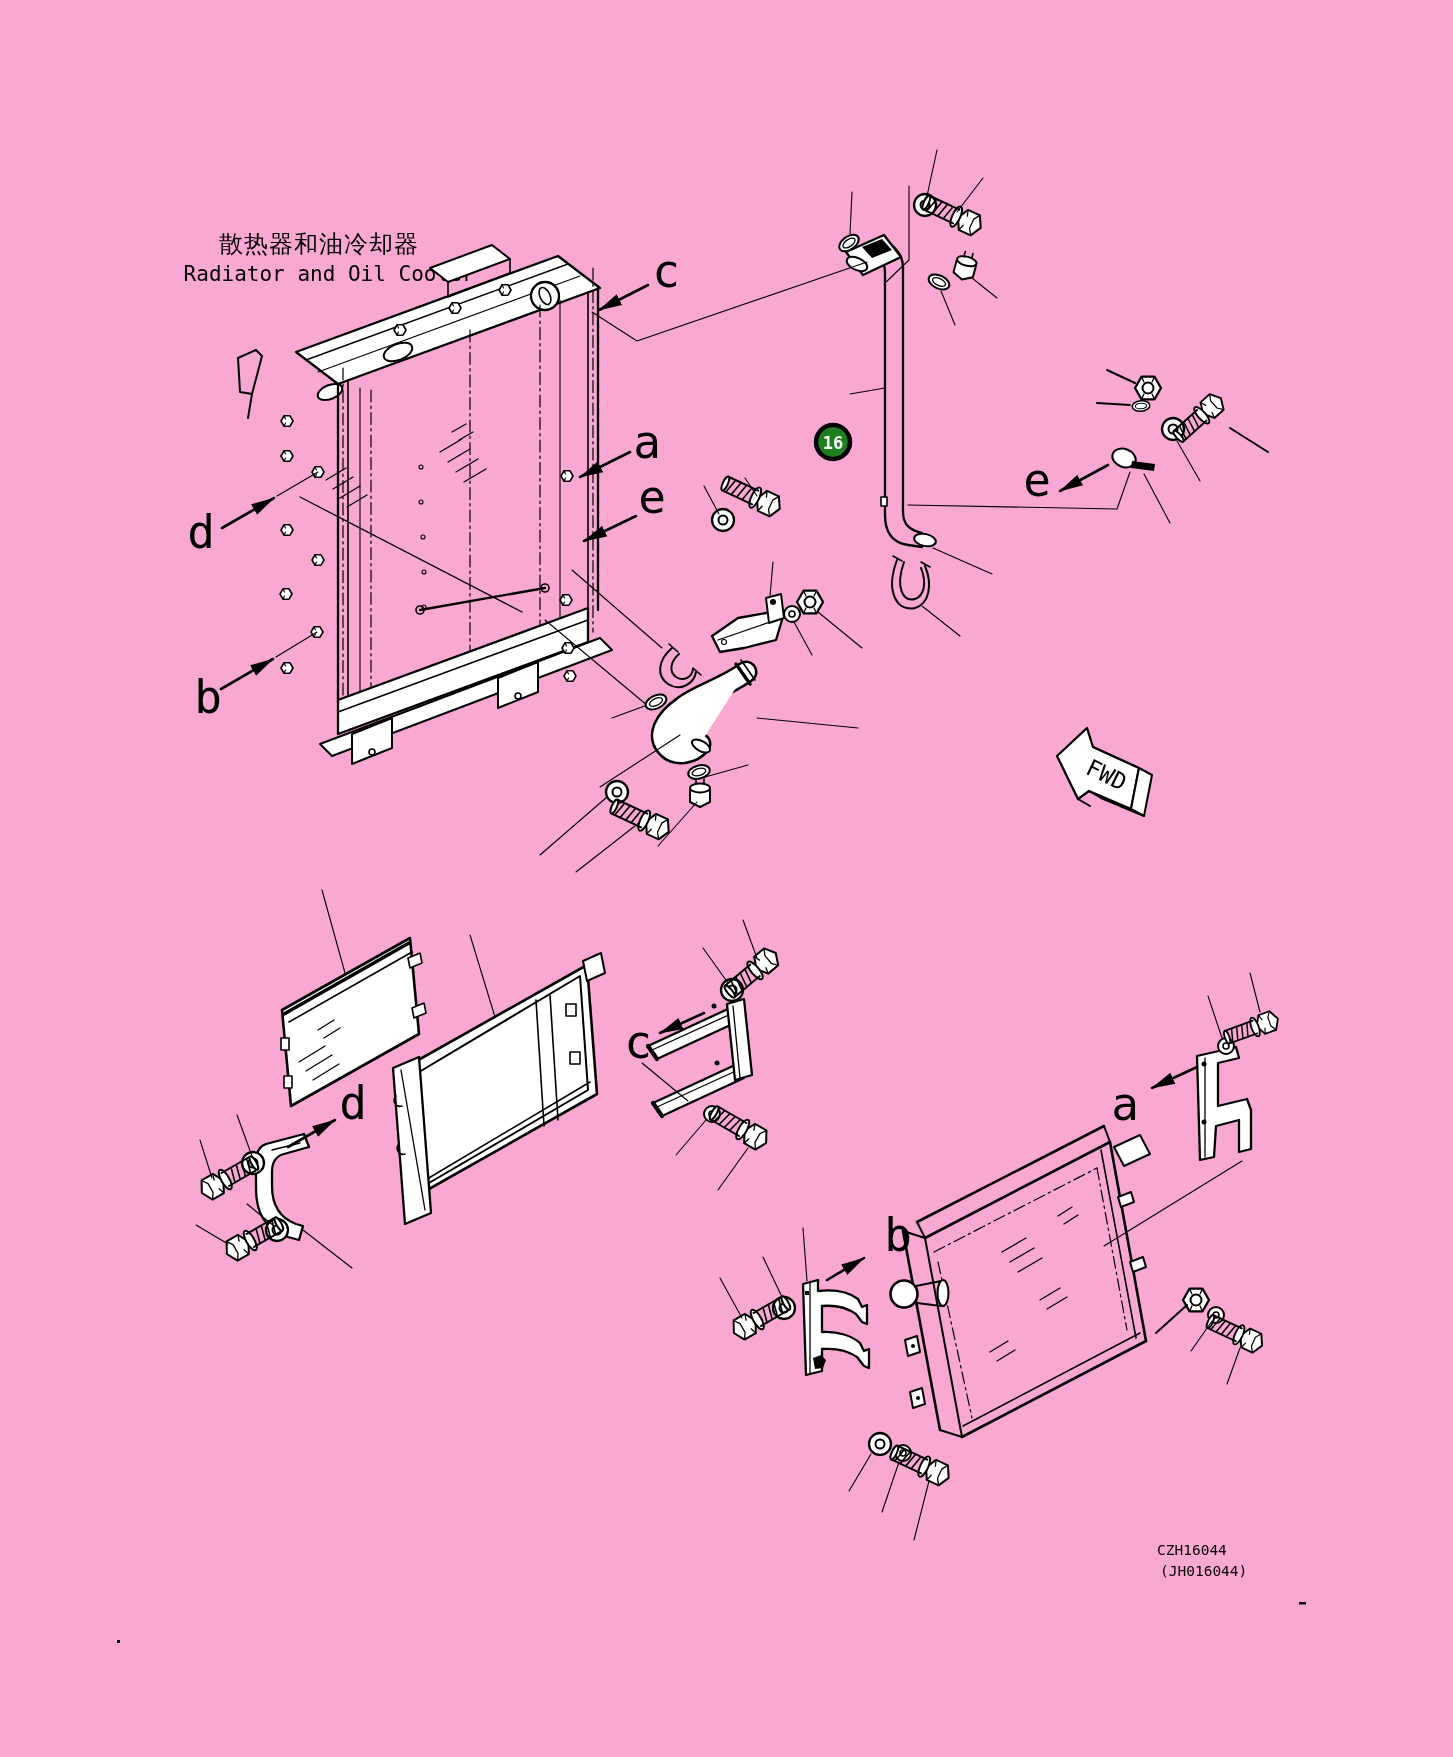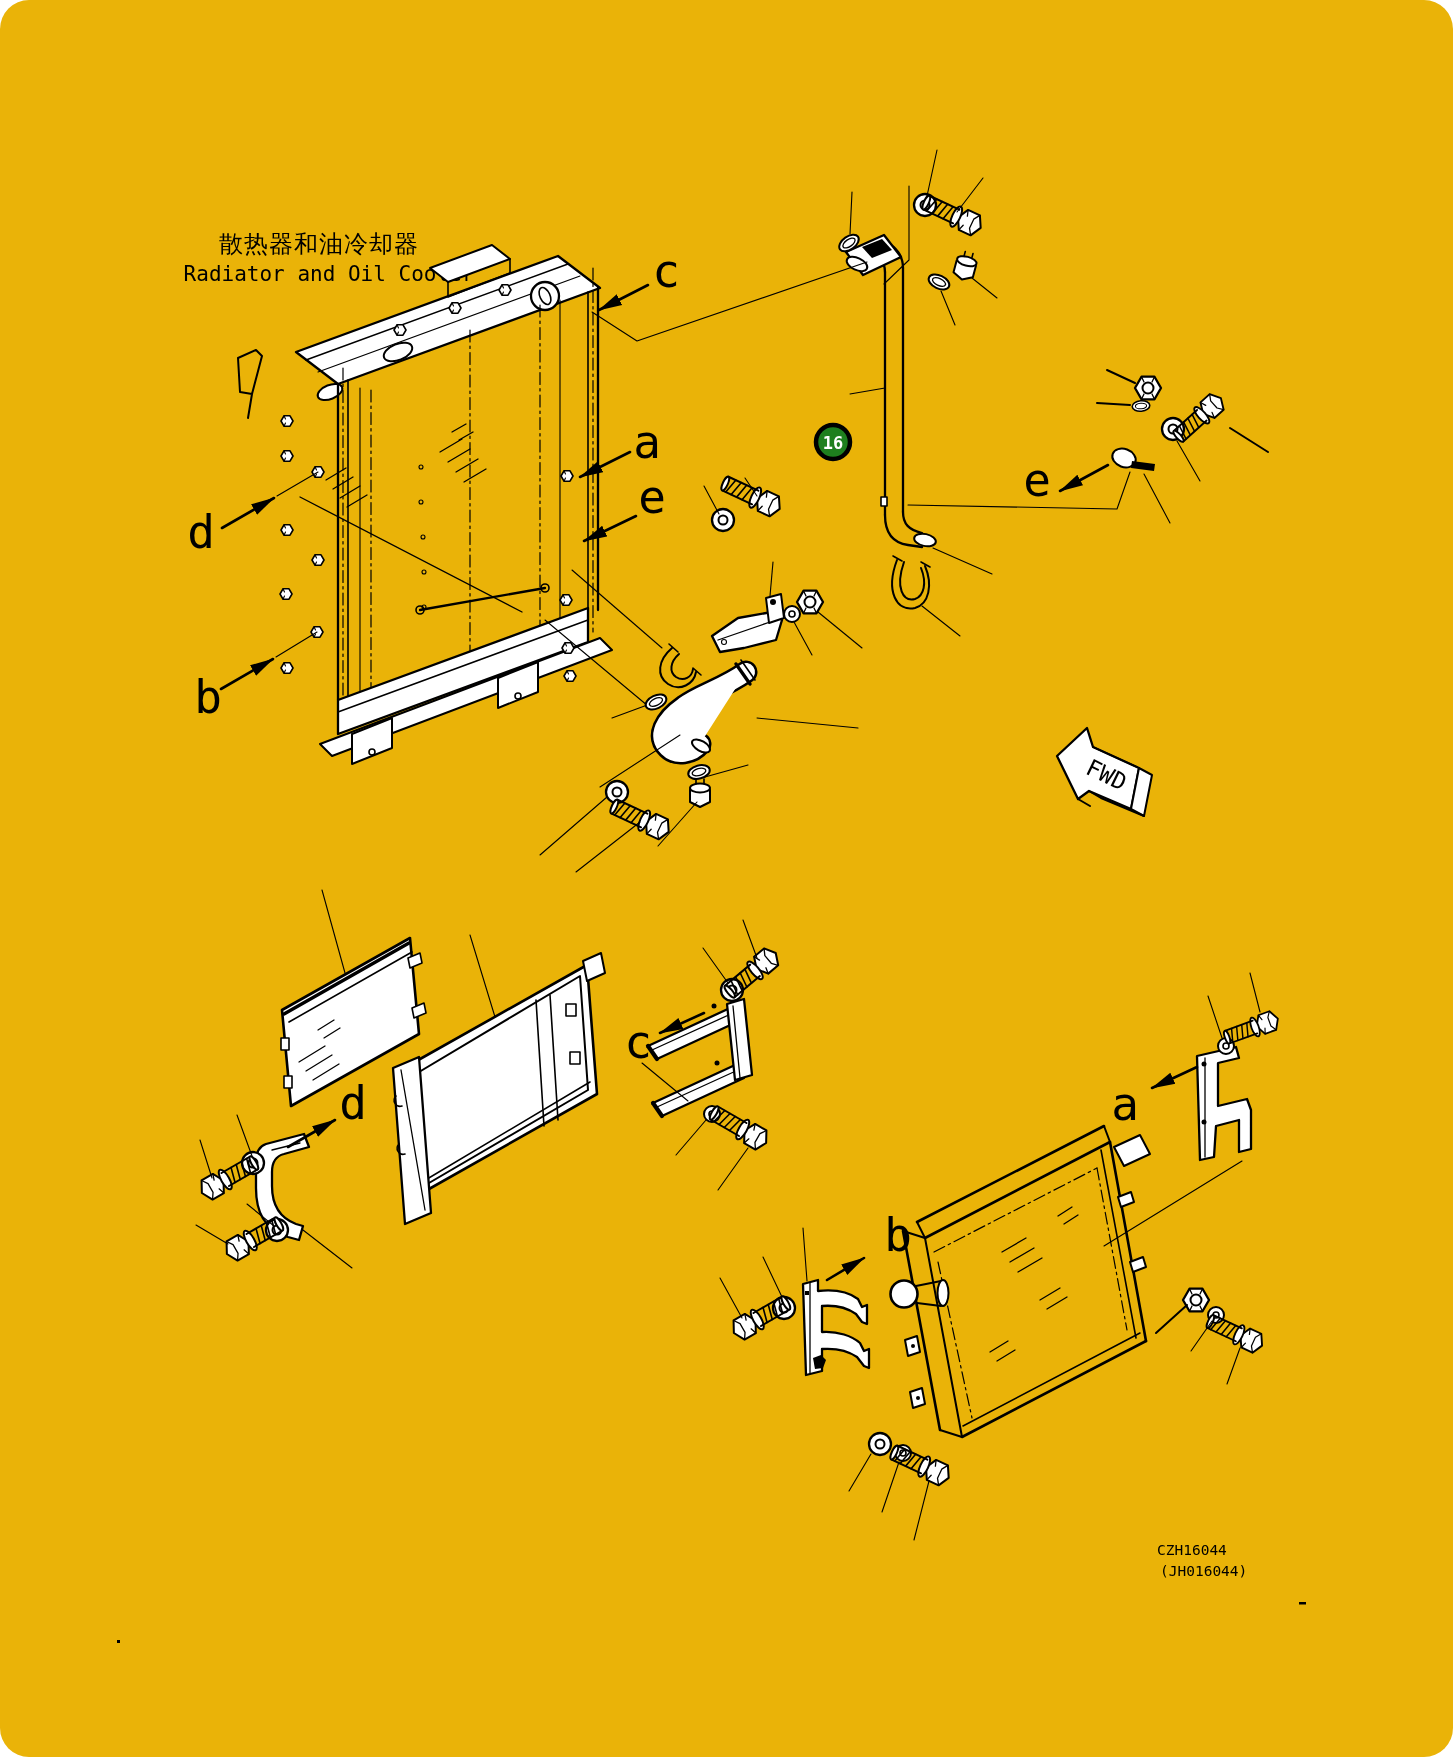--- a/index.html
+++ b/index.html
@@ -1,16 +1,16 @@
 <!DOCTYPE html>
 <html><head>
 <meta charset="utf-8">
 <style>
   html,body{margin:0;padding:0;background:#fff;}
-  .page{position:relative;width:1453px;height:1757px;background:#eab308;overflow:hidden;border-radius:29px;}
+  .page{position:relative;width:1453px;height:1757px;background:#f9a8d4;overflow:hidden;}
   svg{position:absolute;left:0;top:0;}
   svg *{vector-effect:none;}
   .ln{stroke:#000;fill:none;stroke-linecap:round;stroke-linejoin:round;}
   .w1{stroke-width:1.1}.w12{stroke-width:1.3}.w15{stroke-width:1.6}
   .w2{stroke-width:2}.w22{stroke-width:2.3}.w25{stroke-width:2.6}.w3{stroke-width:3.4}.w4{stroke-width:4.2}
   .fw{fill:#ffffff}
   .fb{fill:#000000;stroke:none}
   .dd{stroke-dasharray:12 4 2.5 4;stroke-width:1.2}
   text{font-family:"DejaVu Sans Mono","Liberation Mono",monospace;fill:#000;}
   .callout{font-size:46px;}

